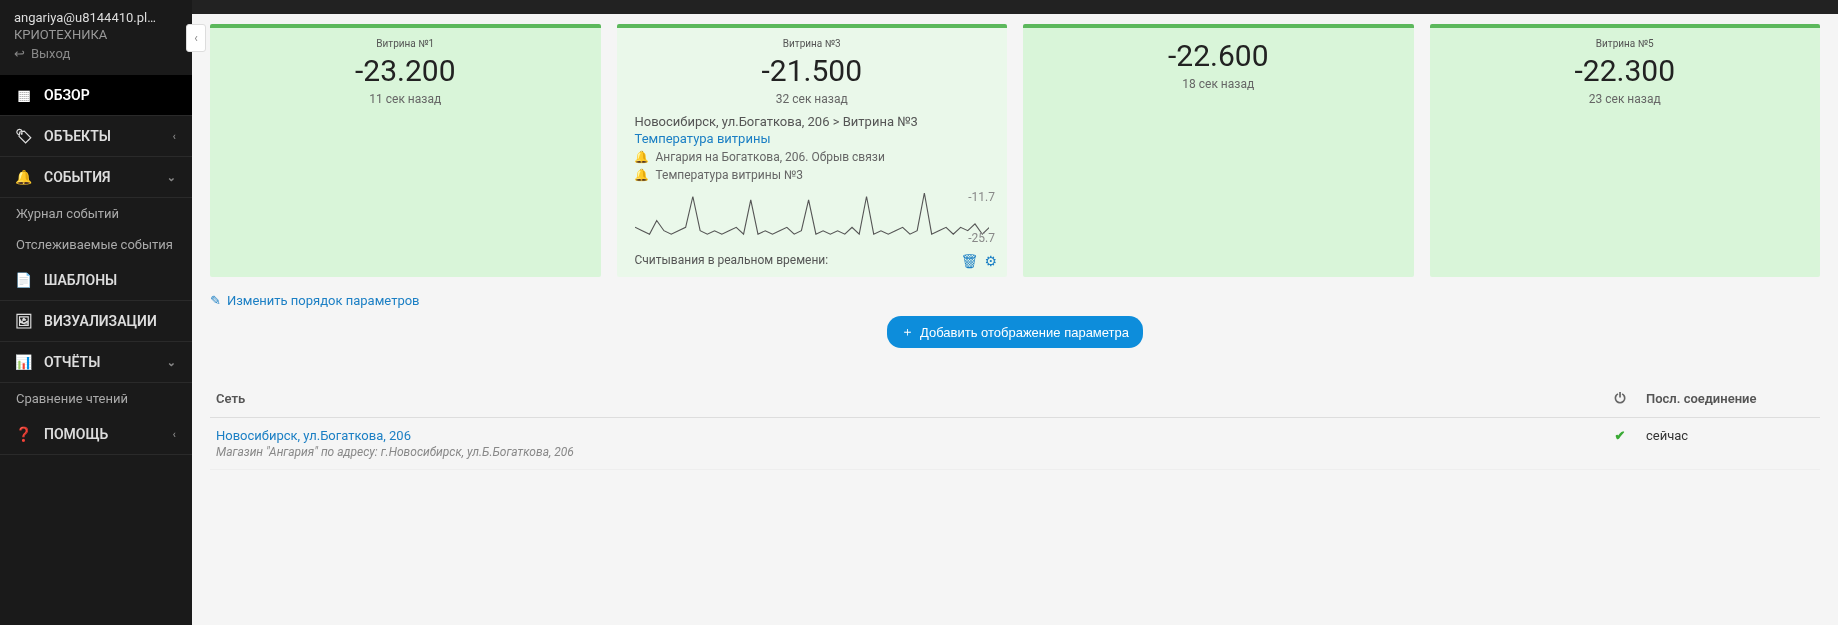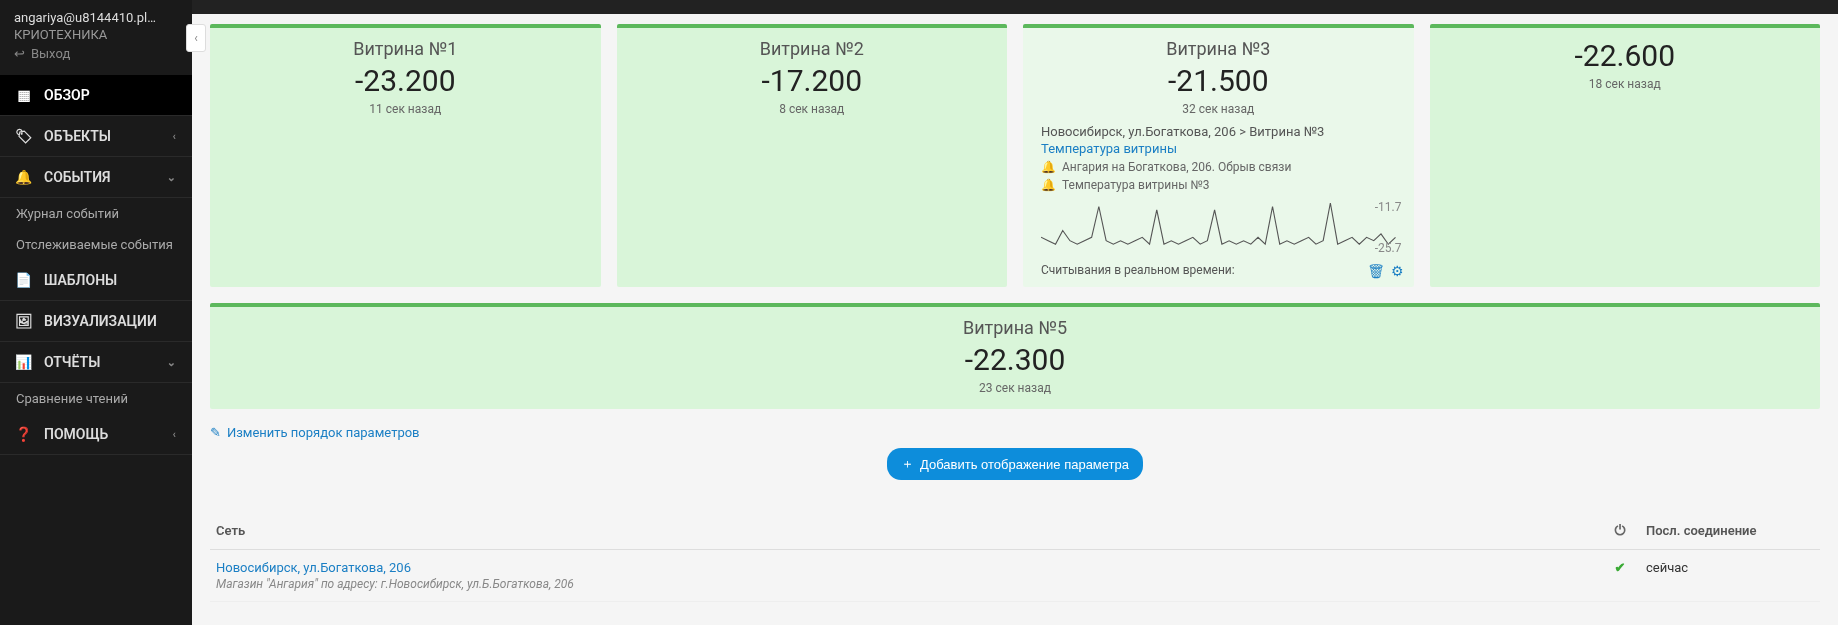--- a/index.html
+++ b/index.html
@@ -14,21 +14,21 @@
 .nav { margin-top: 6px; }
 .nav-item { padding: 12px 16px; display: flex; align-items: center; gap: 12px; cursor: pointer; color: #ddd; font-weight: 600; font-size: 14px; border-bottom: 1px solid #2a2a2a; position: relative; }
 .nav-item.active { background: #000; color: #fff; }
 .nav-item .chev { margin-left: auto; font-size: 11px; color: #888; }
 .nav-sub { padding: 8px 16px; color: #aaa; font-size: 13px; cursor: pointer; }
 .nav-icon { width: 16px; display: inline-flex; justify-content: center; font-size: 14px; }
 .main { flex: 1; padding: 0 18px 20px 18px; overflow: hidden; }
 .topbar { height: 14px; background: #222; margin: 0 -18px 10px; }
 .cards-row { display: flex; gap: 16px; flex-wrap: wrap; }
 .card { background: #d9f5d9; border-top: 4px solid #5cb85c; border-radius: 2px; padding: 10px 18px 14px; text-align: center; flex: 1 1 330px; min-width: 300px; }
-.card-title { font-size: 18px; color: #555; margin-bottom: 4px; }
+.card-title { font-size: 10px; color: #555; margin-bottom: 4px; }
 .card-value { font-size: 30px; font-weight: 400; color: #222; margin-bottom: 4px; }
 .card-time { font-size: 12px; color: #666; }
 .card.expanded { text-align: left; background: #eaf8ea; padding-bottom: 10px; position: relative; }
 .card.expanded .card-head { text-align: center; }
 .breadcrumb { font-size: 13px; color: #555; margin-top: 8px; }
 .sensor-link { color: #1b7fc4; font-size: 13px; margin-top: 2px; display: inline-block; }
 .alert-line { font-size: 12px; color: #666; margin-top: 4px; display: flex; align-items: center; gap: 6px; }
 .sparkline-wrap { position: relative; margin-top: 10px; }
 .sparkline { width: 100%; height: 48px; }
 .spark-label { position: absolute; right: -6px; font-size: 12px; color: #888; }
@@ -107,27 +107,20 @@
     <div class="topbar"></div>
 
     <div class="cards-row">
         <div class="card">
           <div class="card-head">
             <div class="card-title">Витрина №1</div>
     <div class="card-value">-23.200</div>
     <div class="card-time">11 сек назад</div>
           </div>
         </div>
-        <div class="card">
-          <div class="card-head">
-            <div class="card-title">Витрина №2</div>
-    <div class="card-value">-17.200</div>
-    <div class="card-time">8 сек назад</div>
-          </div>
-        </div>
         <div class="card expanded"><div class="card-head">
             <div class="card-title">Витрина №3</div>
     <div class="card-value">-21.500</div>
     <div class="card-time">32 сек назад</div>
           </div><div class="breadcrumb">Новосибирск, ул.Богаткова, 206 &gt; Витрина №3</div>
       <a class="sensor-link">Температура витрины</a><div class="alert-line">
             <span>🔔</span>
             <span>Ангария на Богаткова, 206. Обрыв связи</span>
           </div><div class="alert-line">
             <span>🔔</span>

